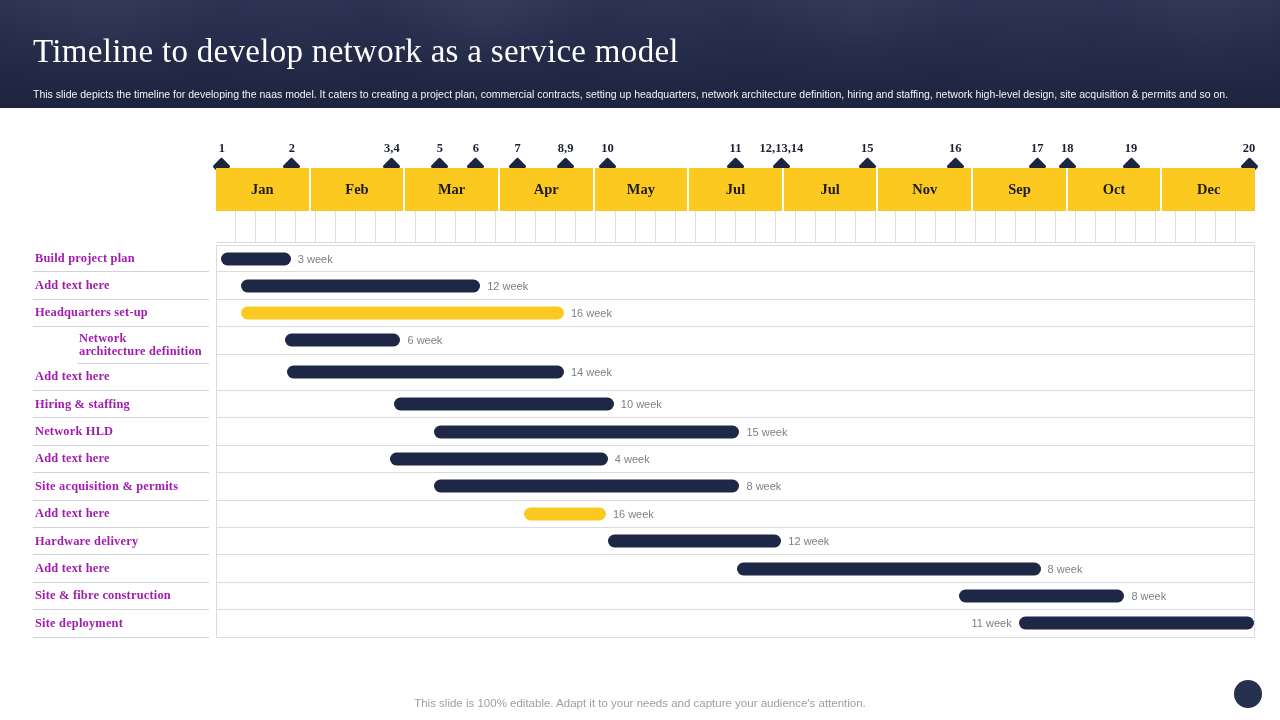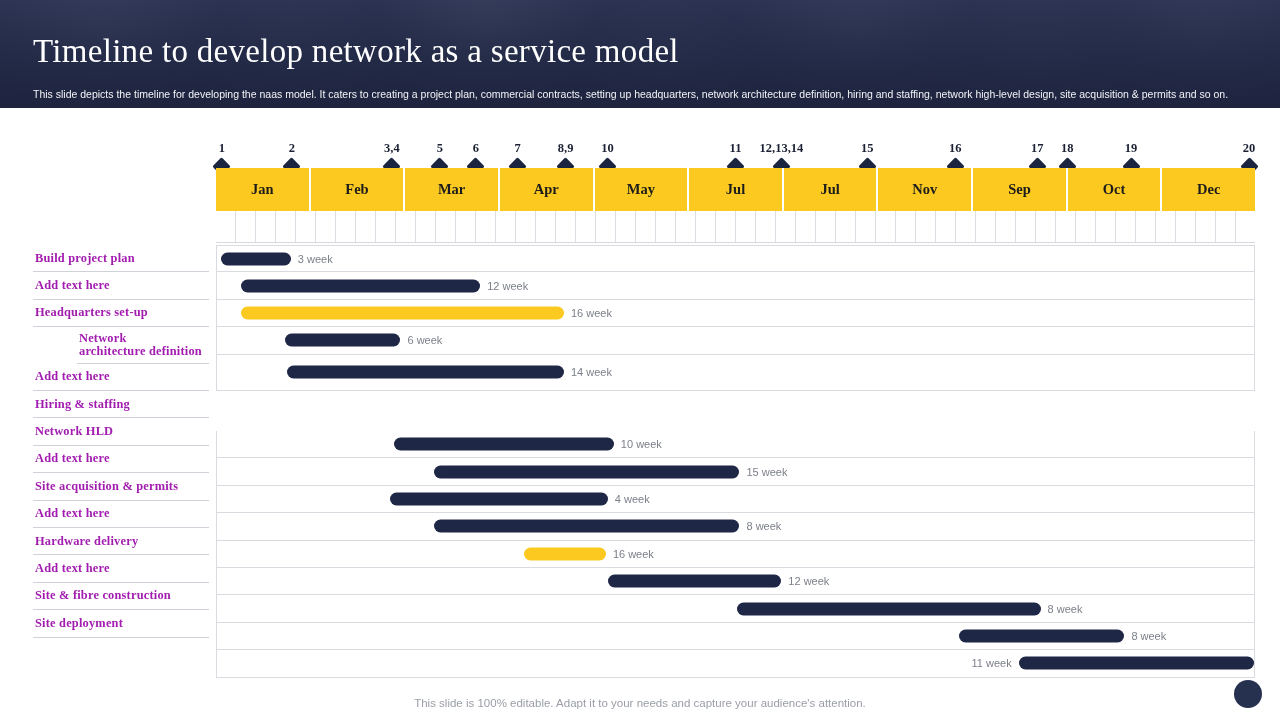--- a/index.html
+++ b/index.html
@@ -424,21 +424,21 @@
           <div class="wk" style="left: calc(33.4615% + 7px);">16 week</div>
         </div>
         <div class="grow" style="height: 27.4px;">
           <div class="bar navy" style="left: 6.53846%; width: 11.1538%;"></div>
           <div class="wk" style="left: calc(17.6923% + 7px);">6 week</div>
         </div>
         <div class="grow" style="height: 36.442px;">
           <div class="bar navy" style="left: 6.73077%; width: 26.7308%;"></div>
           <div class="wk" style="left: calc(33.4615% + 7px);">14 week</div>
         </div>
-        <div class="grow" style="height: 27.4px; margin-top: 40px;">
+        <div class="grow" style="height: 27.4px;">
           <div class="bar navy" style="left: 17.1154%; width: 21.1538%;"></div>
           <div class="wk" style="left: calc(38.2692% + 7px);">10 week</div>
         </div>
         <div class="grow" style="height: 27.4px;">
           <div class="bar navy" style="left: 20.9615%; width: 29.4231%;"></div>
           <div class="wk" style="left: calc(50.3846% + 7px);">15 week</div>
         </div>
         <div class="grow" style="height: 27.4px;">
           <div class="bar navy" style="left: 16.7308%; width: 20.9615%;"></div>
           <div class="wk" style="left: calc(37.6923% + 7px);">4 week</div>

